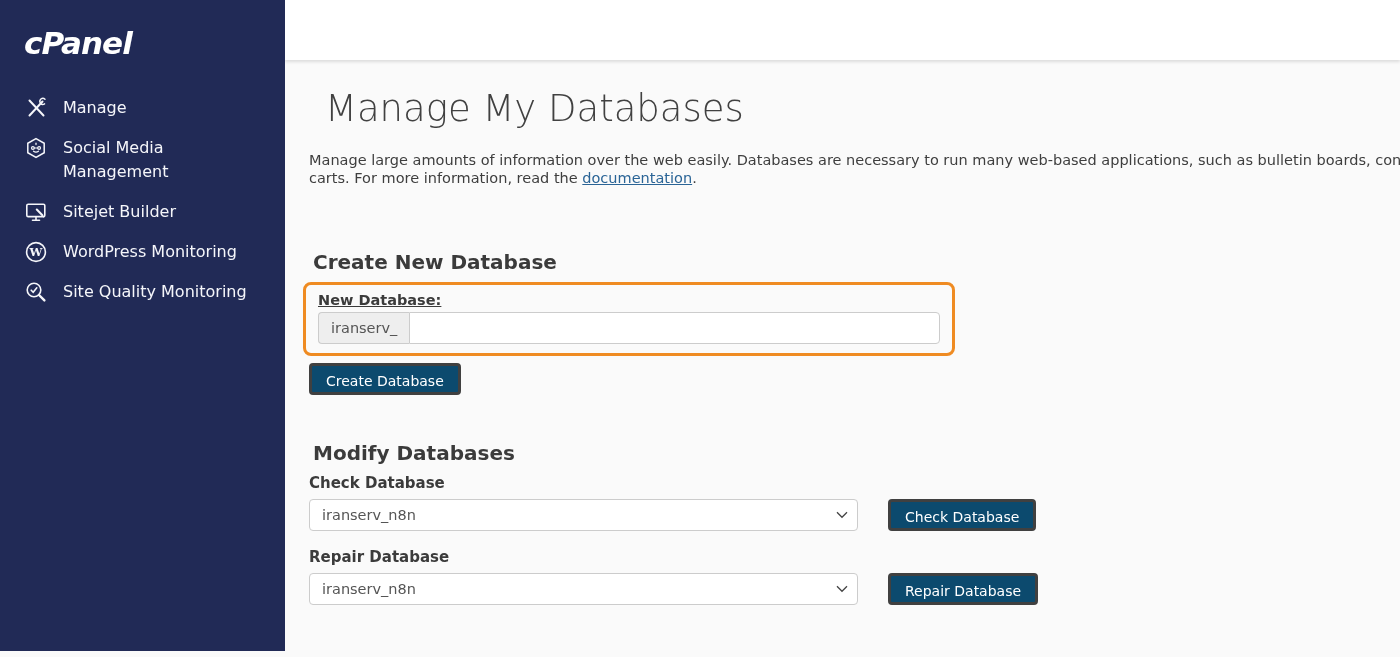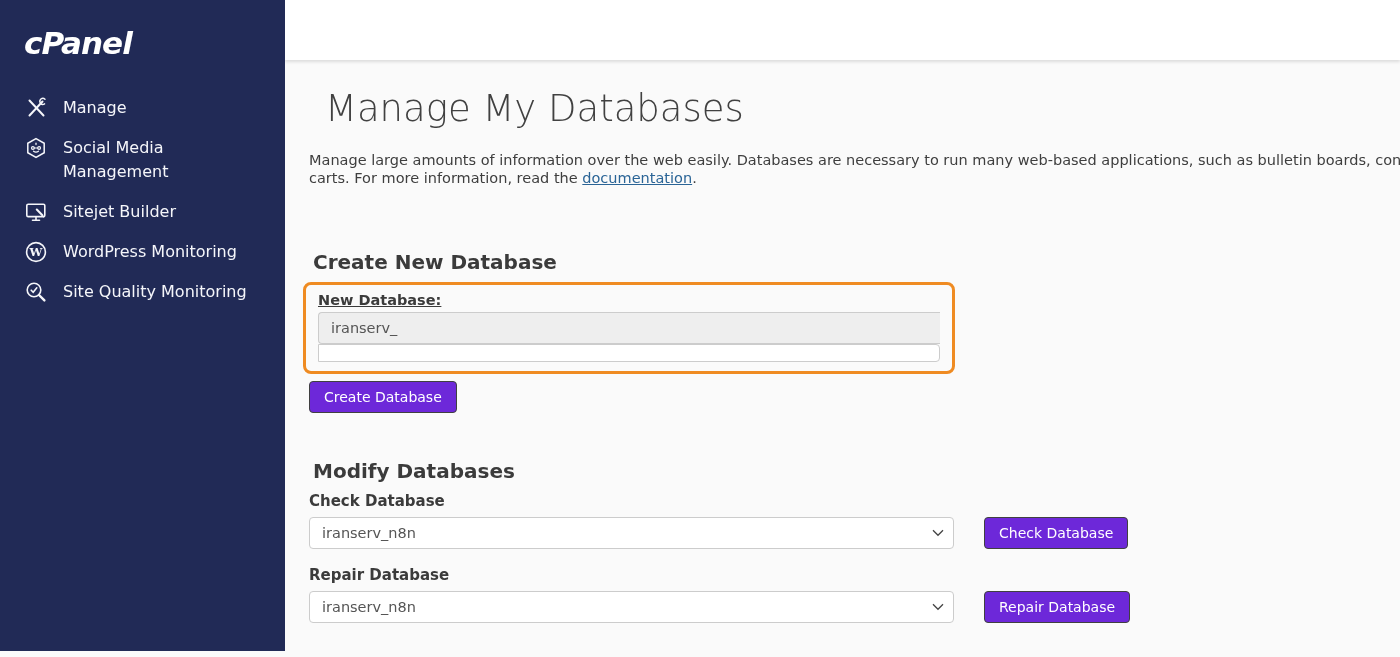--- a/index.html
+++ b/index.html
@@ -52,42 +52,42 @@
   #create-heading { margin-top:62px; }
   #modify-heading { margin-top:46px; }
 
   .highlight-box {
     margin-top:8px; margin-left:-6px;
     width:652px;
     border:3px solid #ef8b22; border-radius:8px;
     padding:5px 12px 9px 12px;
   }
   .field-label-strong { font-weight:bold; font-size:14.5px; color:#3b3b3b; line-height:20px;text-decoration:underline; }
-  .input-group { display:flex; margin-top:2px;flex-direction:column; }
+  .input-group { display:flex; margin-top:2px; }
   .prefix {
     background:#eeeeee; border:1px solid #ccc; border-right:0;
     border-radius:4px 0 0 4px; padding:0 12px; height:32px;
     line-height:30px; font-size:14.5px; color:#555;
   }
   .db-input {
     flex:1; height:32px; border:1px solid #ccc; border-radius:0 4px 4px 0;
     padding:0 10px; font-size:14px; background:#fff; outline:none;
     font-family:inherit; color:#333;
   }
 
   .btn {
-    display:inline-block; background:#6d28d9; border:1px solid #404040;
+    display:inline-block; background:#0c4a6e; border:3px solid #404040;
     color:#fff; font-size:14px; line-height:30px; height:32px;
     padding:0 14px; border-radius:4px; cursor:pointer; font-family:inherit;
   }
   #create-btn { margin-top:7px; }
 
   .field-label { margin-top:8px; font-weight:bold; font-size:15px; color:#3b3b3b; line-height:20px; }
   .select-row { display:flex; align-items:center; margin-top:6px; }
-  .select-wrap { position:relative; width:645px;border-radius:13px; }
+  .select-wrap { position:relative; width:549px;border-radius:13px; }
   .db-select {
     width:100%; height:32px; appearance:none; -webkit-appearance:none; -moz-appearance:none;
     border:1px solid #ccc; border-radius:4px; background:#fff;
     padding:0 28px 0 12px; font-size:14.5px; color:#555;
     font-family:inherit; cursor:pointer; outline:none;
   }
   .chevron { position:absolute; right:10px; top:50%; margin-top:-4px; pointer-events:none; }
   .select-row .btn { margin-left:30px; }
 </style>
 </head>

